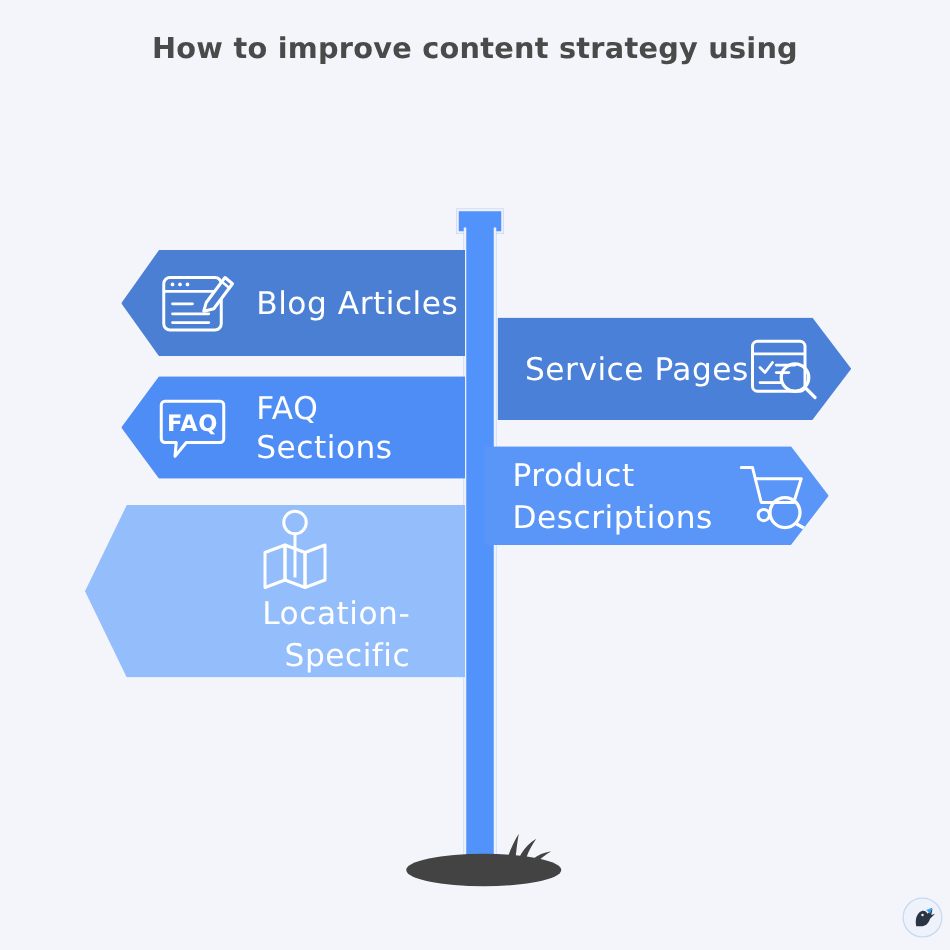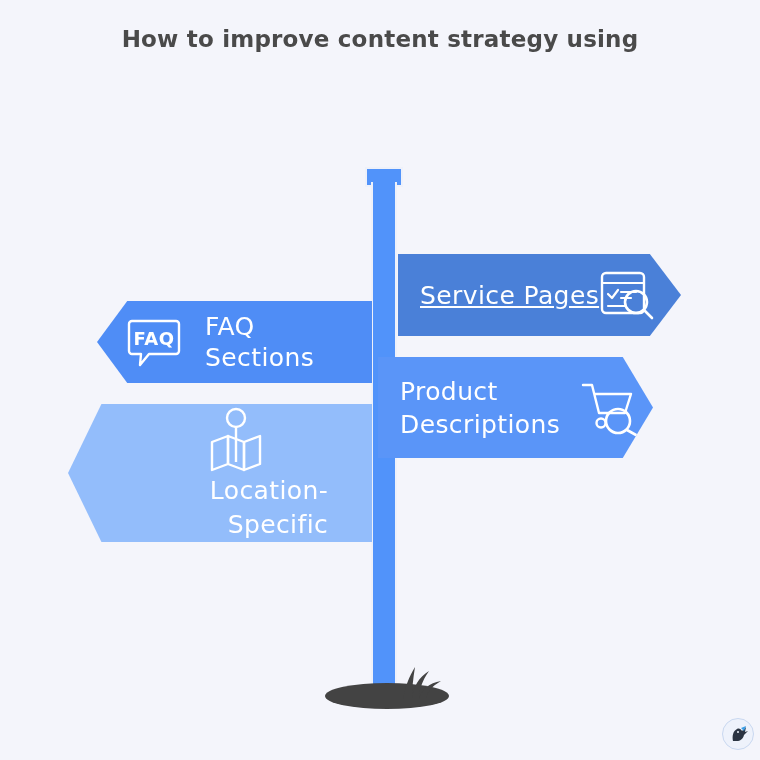--- a/index.html
+++ b/index.html
@@ -116,24 +116,24 @@
     text-align:right;
     padding-right:16px;
     line-height:34px;
   }
 
   #sign-service{
     left:398px;top:254px;width:283px;height:82px;
     background:#4a80d8;
     padding-left:22px;
   }
-  #sign-service .label{text-decoration:underline;}
+  #sign-service .label{}
 
   #sign-product{
-    left:378px;top:357px;width:275px;height:101px;
+    left:388px;top:357px;width:275px;height:79px;
     background:#5a95f8;
     padding-left:22px;
   }
   #sign-product .label{margin-right:20px;line-height:33px;}
 
   
   #logo{
     position:absolute;
     left:722px;top:718px;
     width:32px;height:32px;
@@ -156,20 +156,35 @@
   <div class="pole-cap"></div>
   <div class="pole"></div>
 
   <div class="ground"></div>
   <svg class="grass" viewBox="0 0 50 34">
     <path d="M8 34 C10 22 14 12 20 2 C18 14 17 24 17 34 Z" fill="#434343"></path>
     <path d="M17 34 C18 22 24 12 34 6 C27 16 24 25 24 34 Z" fill="#434343"></path>
     <path d="M24 34 C27 24 34 18 46 16 C36 22 32 27 31 34 Z" fill="#434343"></path>
   </svg>
 
+  <div class="sign left" id="sign-blog">
+    <svg class="ico" width="62" height="58" viewBox="0 0 62 58">
+      <rect x="4" y="8" width="46" height="42" rx="5" fill="none" stroke="#ffffff" stroke-width="2.4"></rect>
+      <line x1="4" y1="19" x2="50" y2="19" stroke="#ffffff" stroke-width="2.2"></line>
+      <circle cx="11" cy="13.5" r="1.5" fill="#ffffff"></circle>
+      <circle cx="17" cy="13.5" r="1.5" fill="#ffffff"></circle>
+      <circle cx="23" cy="13.5" r="1.5" fill="#ffffff"></circle>
+      <line x1="11" y1="29" x2="27" y2="29" stroke="#ffffff" stroke-width="2.2" stroke-linecap="round"></line>
+      <line x1="11" y1="37" x2="40" y2="37" stroke="#ffffff" stroke-width="2.2" stroke-linecap="round"></line>
+      <line x1="11" y1="44" x2="40" y2="44" stroke="#ffffff" stroke-width="2.2" stroke-linecap="round"></line>
+      <path d="M38 28 L53 8 L59 13 L44 33 L36 35 Z" fill="#4a7fd4" stroke="#ffffff" stroke-width="2.4" stroke-linejoin="round"></path>
+      <line x1="50" y1="11" x2="56" y2="16" stroke="#ffffff" stroke-width="2"></line>
+    </svg>
+    <span class="label">Blog Articles</span>
+  </div>
 
   <div class="sign left" id="sign-faq">
     <svg class="ico" width="56" height="54" viewBox="0 0 56 54">
       <path d="M5 6 H49 A3 3 0 0 1 52 9 V36 A3 3 0 0 1 49 39 H22 L13 50 L14 39 H5 A3 3 0 0 1 2 36 V9 A3 3 0 0 1 5 6 Z" fill="none" stroke="#ffffff" stroke-width="2.4" stroke-linejoin="round"></path>
       <text x="27" y="30" text-anchor="middle" fill="#ffffff" font-family="DejaVu Sans, sans-serif" font-size="18" font-weight="bold" letter-spacing="0.5">FAQ</text>
     </svg>
     <span class="label">FAQ Sections</span>
   </div>
 
   <div class="sign left" id="sign-location">

